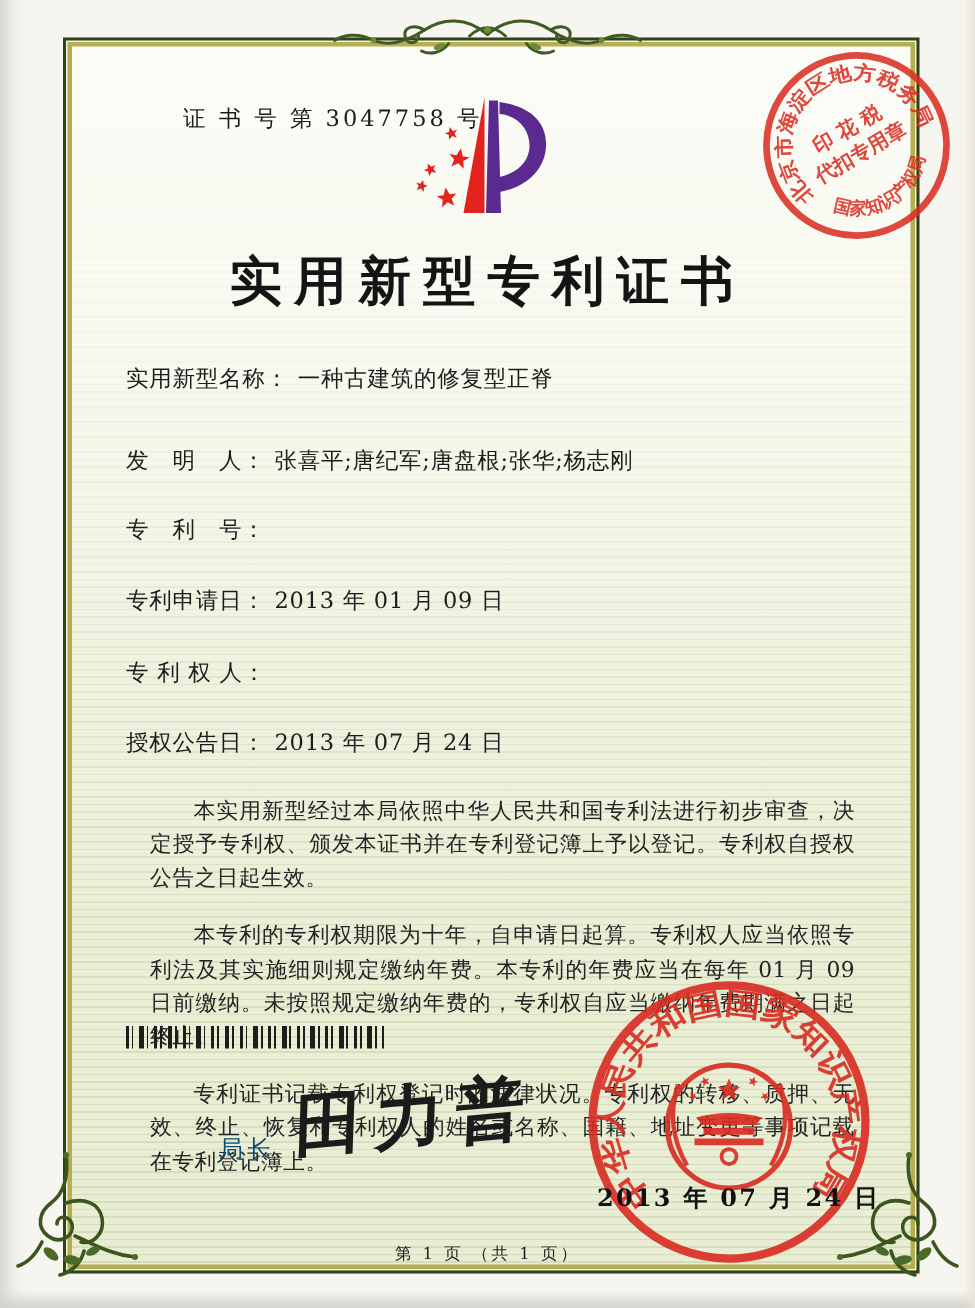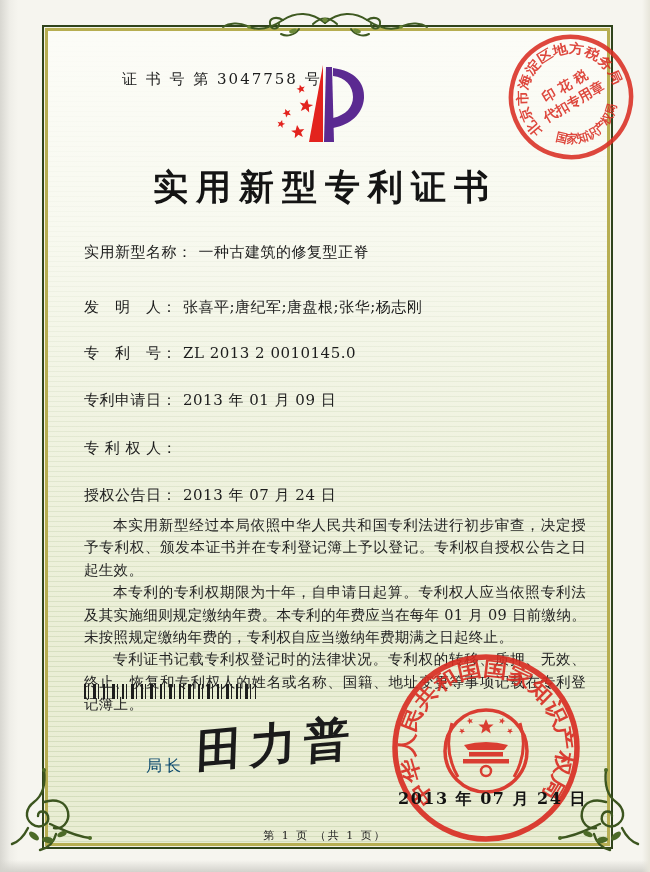--- a/index.html
+++ b/index.html
@@ -38,21 +38,21 @@
 
   .title{left:0;right:0;top:164px;text-align:center;
     font-size:35px;font-weight:700;letter-spacing:8px;color:#141414;}
 
   .field{left:84px;font-size:15px;display:flex;white-space:pre;letter-spacing:.5px;}
   .f0{top:243px}.f1{top:298px}.f2{top:344px}.f3{top:391px}.f4{top:439px}.f5{top:486px}
   .fvalue{padding-left:6px;}
 
   .paras{left:84px;top:514px;width:502px;font-size:14.5px;line-height:22.4px;
     text-align:justify;color:#242424;letter-spacing:.3px;}
-  .paras p{margin:0;text-indent:2em;}
+  .paras p{margin:16px;text-indent:2em;}
 
   .barcode{left:84px;top:684px;width:172px;height:15px;
     background:
       repeating-linear-gradient(90deg,#1d1d1d 0 2px,transparent 2px 4px,
         #1d1d1d 4px 5px,transparent 5px 9px,
         #1d1d1d 9px 12px,transparent 12px 14px,
         #1d1d1d 14px 15px,transparent 15px 19px);
   }
 
   .director-label{left:146px;top:756px;font-size:16px;letter-spacing:3px;color:#0c4a6e;}
@@ -157,21 +157,20 @@
 <div class="abs field f0">
   <span class="flabel">实用新型名称：</span>
   <span class="fvalue">一种古建筑的修复型正脊</span>
 </div>
 <div class="abs field f1">
   <span class="flabel">发　明　人：</span>
   <span class="fvalue">张喜平;唐纪军;唐盘根;张华;杨志刚</span>
 </div>
 <div class="abs field f2">
   <span class="flabel">专　利　号：</span>
-  <span class="fvalue">ZL 2013 2 0010145.0</span>
 </div>
 <div class="abs field f3">
   <span class="flabel">专利申请日：</span>
   <span class="fvalue">2013 年 01 月 09 日</span>
 </div>
 <div class="abs field f4">
   <span class="flabel">专 利 权 人：</span>
 </div>
 <div class="abs field f5">
   <span class="flabel">授权公告日：</span>

